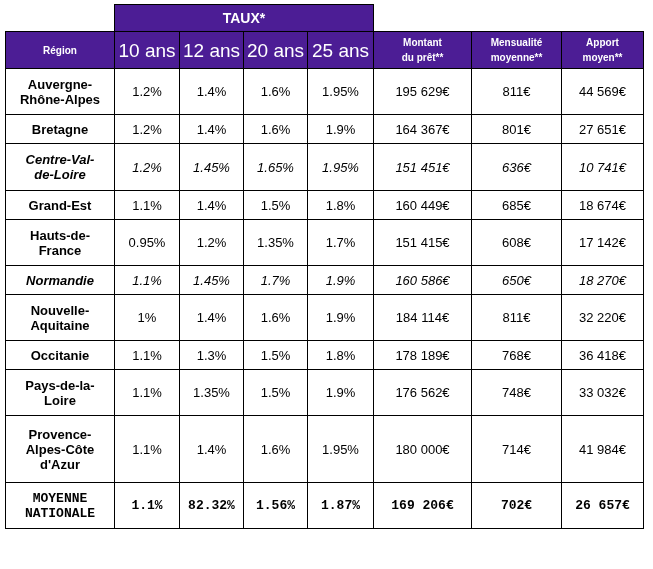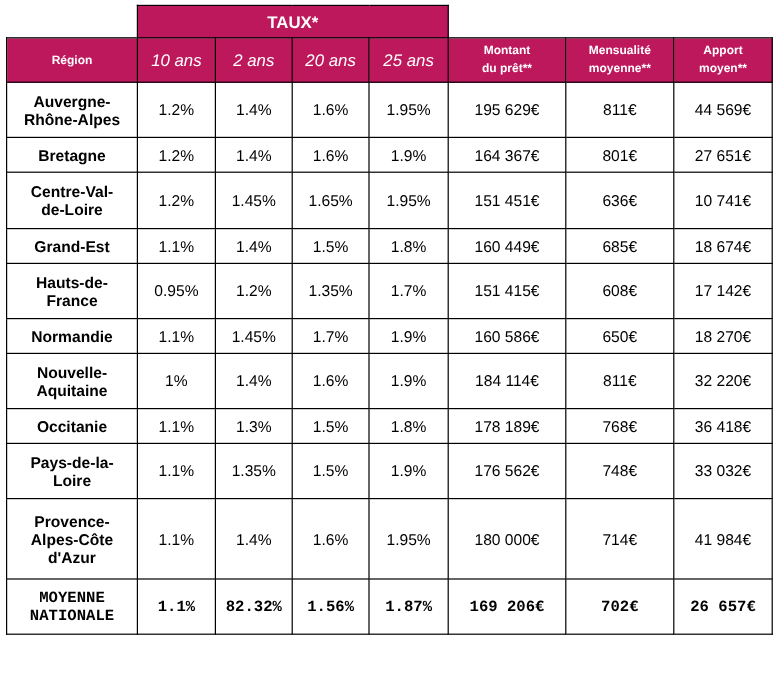--- a/index.html
+++ b/index.html
@@ -1,21 +1,21 @@
 <!DOCTYPE html>
 <html><head>
 <meta charset="utf-8">
 <style>
   html, body { margin: 0; padding: 0; background: #ffffff; }
   body { width: 653px; height: 569px; position: relative; overflow: hidden;
          font-family: "Liberation Sans", sans-serif; color: #000; }
   table { position: absolute; left: 5px; top: 4px; border-collapse: collapse; table-layout: fixed; }
   td, th { border: 1px solid #000; text-align: center; vertical-align: middle; padding: 0; font-size: 13px; line-height: 15px; }
-  th { background: #be185d; color: #fff; font-weight: bold; margin-top: 47px; }
-  th.sub { font-weight: normal; font-size: 14px; font-style: italic; }
+  th { background: #4c1d95; color: #fff; font-weight: bold; margin-top: 47px; }
+  th.sub { font-weight: normal; font-size: 19px; }
   th.big { font-size: 10px; }
   td.region { font-weight: bold; font-size: 13px; }
   tr.total td { font-weight: bold; }
   td.blank { border: none; background: #fff; }
   th.taux { border-bottom: 1px solid #000; font-size: 14px; }
 </style>
 </head>
 <body>
 
 <table>
@@ -31,21 +31,21 @@
   </colgroup>
   <thead>
     <tr style="height:27px">
       <td class="blank"></td>
       <th class="taux" colspan="4">TAUX*</th>
       <td class="blank" colspan="3"></td>
     </tr>
     <tr style="height:37px">
       <th class="big">Région</th>
       <th class="sub">10 ans</th>
-      <th class="sub">2 ans</th>
+      <th class="sub">12 ans</th>
       <th class="sub">20 ans</th>
       <th class="sub">25 ans</th>
       <th class="big"><span>Montant</span><br><span>du prêt**</span></th>
       <th class="big"><span>Mensualité</span><br><span>moyenne**</span></th>
       <th class="big"><span>Apport</span><br><span>moyen**</span></th>
     </tr>
   </thead>
   <tbody id="tbody">
       <tr style="height: 46px;">
         <td class="region"><span>Auvergne-</span><br><span>Rhône-Alpes</span></td>
@@ -60,21 +60,21 @@
       <tr style="height: 29px;">
         <td class="region"><span>Bretagne</span></td>
         <td>1.2%</td>
         <td>1.4%</td>
         <td>1.6%</td>
         <td>1.9%</td>
         <td>164 367€</td>
         <td>801€</td>
         <td>27 651€</td>
       </tr>
-      <tr style="height: 47px;">
+      <tr style="height: 47px; font-style: italic;">
         <td class="region"><span>Centre-Val-</span><br><span>de-Loire</span></td>
         <td>1.2%</td>
         <td>1.45%</td>
         <td>1.65%</td>
         <td>1.95%</td>
         <td>151 451€</td>
         <td>636€</td>
         <td>10 741€</td>
       </tr>
       <tr style="height: 29px;">
@@ -90,21 +90,21 @@
       <tr style="height: 46px;">
         <td class="region"><span>Hauts-de-</span><br><span>France</span></td>
         <td>0.95%</td>
         <td>1.2%</td>
         <td>1.35%</td>
         <td>1.7%</td>
         <td>151 415€</td>
         <td>608€</td>
         <td>17 142€</td>
       </tr>
-      <tr style="height: 29px;">
+      <tr style="height: 29px; font-style: italic;">
         <td class="region"><span>Normandie</span></td>
         <td>1.1%</td>
         <td>1.45%</td>
         <td>1.7%</td>
         <td>1.9%</td>
         <td>160 586€</td>
         <td>650€</td>
         <td>18 270€</td>
       </tr>
       <tr style="height: 46px;">

